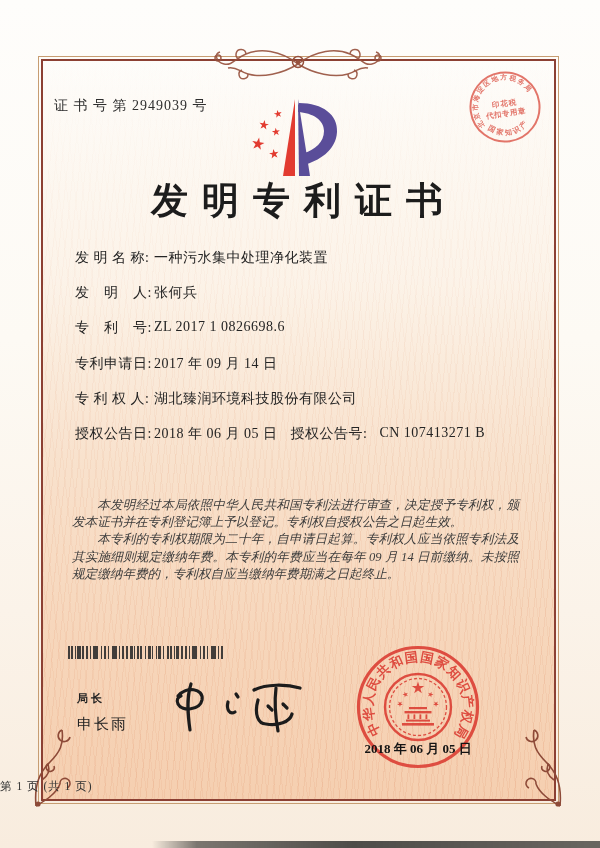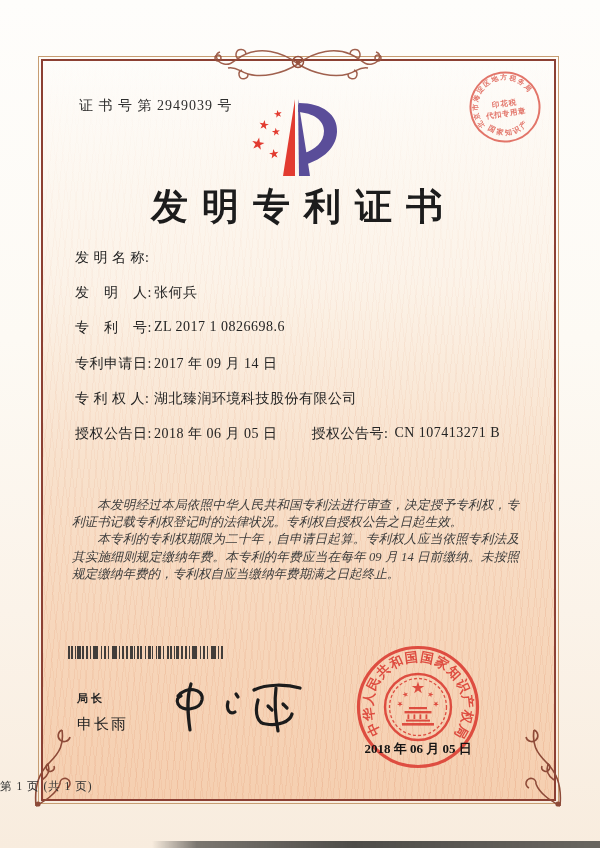--- a/index.html
+++ b/index.html
@@ -18,29 +18,29 @@
     background:
       repeating-linear-gradient(96deg,rgba(226,146,106,.17) 0 1px,transparent 1px 6px),
       repeating-linear-gradient(84deg,rgba(226,146,106,.12) 0 1px,transparent 1px 8px);
     -webkit-mask-image:linear-gradient(180deg,transparent 0%,rgba(0,0,0,.25) 25%,rgba(0,0,0,.7) 60%,#000 100%);
     mask-image:linear-gradient(180deg,transparent 0%,rgba(0,0,0,.25) 25%,rgba(0,0,0,.7) 60%,#000 100%);}
   .frame-outer{position:absolute;left:38px;top:56px;width:521px;height:748px;
     box-sizing:border-box;border:1px solid #c79d72;}
   .frame-inner{position:absolute;left:41px;top:59px;width:515px;height:742px;
     box-sizing:border-box;border:2px solid #8c4033;}
   .abs{position:absolute;}
-  .cert-no{left:79px;top:97px;font-size:14px;letter-spacing:1px;color:#2e2e2e;}
-  .title{left:0;right:0;top:174px;text-align:center;margin:8px;
+  .cert-no{left:54px;top:97px;font-size:14px;letter-spacing:1px;color:#2e2e2e;}
+  .title{left:0;right:0;top:174px;text-align:center;margin:2px;
     font-size:37px;font-weight:700;letter-spacing:14px;padding-left:8px;color:#1c1c1c;}
   .fields{left:75px;top:249px;right:48px;}
   .frow{height:35.2px;display:flex;align-items:flex-start;
     font-size:14px;color:#242424;letter-spacing:.5px;white-space:nowrap;}
   .flabel{flex:0 0 79px;width:79px;}
-  .flabel2{margin-left:34px;}
-  .fvalue2{margin-left:6px;}
+  .flabel2{margin-left:13px;}
+  .fvalue2{margin-left:12px;}
   .bodytext{left:72px;top:497px;width:447px;font-size:12.6px;line-height:17.2px;
     color:#3c3c3c;text-align:justify;font-style:italic;}
   .bodytext p{margin:0;text-indent:2em;}
   .barcode{left:68px;top:646px;width:157px;height:13px;opacity:.88;
     background:
       repeating-linear-gradient(90deg,#2a2a2a 0 1.5px,transparent 1.5px 3px,#2a2a2a 3px 5.5px,transparent 5.5px 7px,#2a2a2a 7px 8px,transparent 8px 11px),
       repeating-linear-gradient(90deg,#2a2a2a 0 2px,transparent 2px 9px);}
   .signer-title{left:77px;top:691px;font-family:"Liberation Sans","DejaVu Sans",sans-serif;
     font-size:11px;font-weight:700;letter-spacing:3px;color:#222;}
   .signer-name{left:77px;top:715px;font-family:"Liberation Sans","DejaVu Sans",sans-serif;
@@ -123,20 +123,21 @@
       <text x="0" y="-1" text-anchor="middle" font-size="7.5" letter-spacing="1">印花税</text>
       <text x="0" y="9" text-anchor="middle" font-size="7.5" letter-spacing=".5">代扣专用章</text>
     </g>
   </svg>
 
   <h1 class="title abs">发明专利证书</h1>
 
   <div class="fields abs">
     <div class="frow">
       <span class="flabel">发 明 名 称:</span>
+      <span class="fvalue">一种污水集中处理净化装置</span>
     </div>
     <div class="frow">
       <span class="flabel">发　明　人:</span>
       <span class="fvalue">张何兵</span>
     </div>
     <div class="frow">
       <span class="flabel">专　利　号:</span>
       <span class="fvalue">ZL 2017 1 0826698.6</span>
     </div>
     <div class="frow">
@@ -149,21 +150,21 @@
     </div>
     <div class="frow">
       <span class="flabel">授权公告日:</span>
       <span class="fvalue">2018 年 06 月 05 日</span>
       <span class="flabel2">授权公告号:</span>
       <span class="fvalue2">CN 107413271 B</span>
     </div>
   </div>
 
   <div class="bodytext abs">
-    <p>本发明经过本局依照中华人民共和国专利法进行审查，决定授予专利权，专利证书记载专利权登记时的法律状况。专利权自授权公告之日起生效。</p>
+    <p>本发明经过本局依照中华人民共和国专利法进行审查，决定授予专利权，颁发本证书并在专利登记簿上予以登记。专利权自授权公告之日起生效。</p>
     <p>本专利的专利权期限为二十年，自申请日起算。专利权人应当依照专利法及其实施细则规定缴纳年费。本专利的年费应当在每年 09 月 14 日前缴纳。未按照规定缴纳年费的，专利权自应当缴纳年费期满之日起终止。</p>
   </div>
 
   <div class="barcode abs"></div>
 
   <div class="signer-title abs">局长</div>
   <div class="signer-name abs">申长雨</div>
 
   <svg class="abs" style="left:166px;top:674px;" width="150" height="64" viewBox="0 0 150 64">
     <g stroke="#1c1c1c" stroke-width="3.2" fill="none" stroke-linecap="round">

